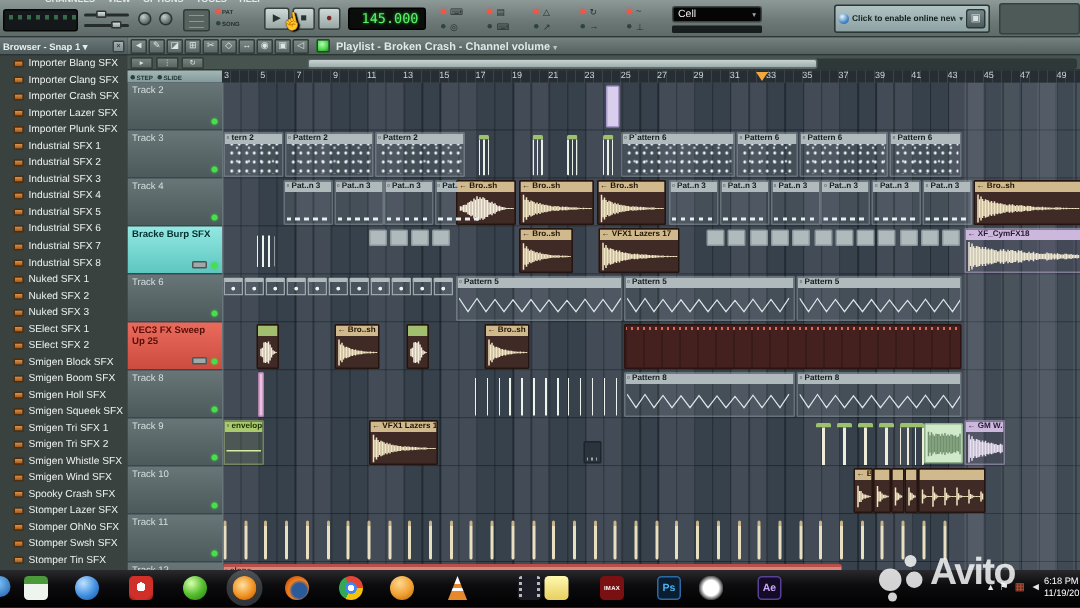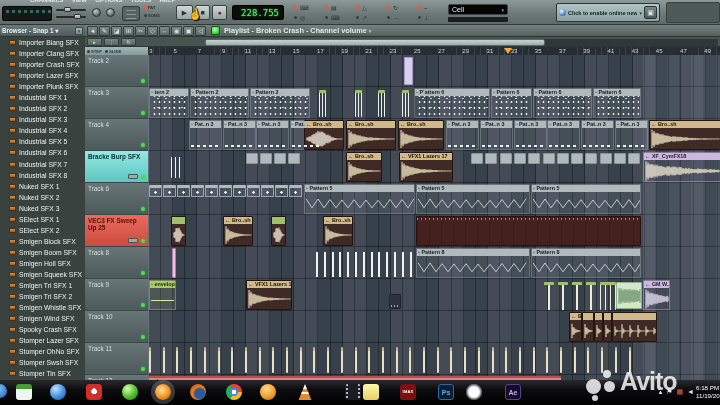--- a/index.html
+++ b/index.html
@@ -167,21 +167,21 @@
     <div class="rknob" style="left:106px;top:8px" data-name="pitch-knob"></div>
     <div class="minibox" data-name="cpu-panel"></div>
     <div class="patsong" data-name="pat-song-switch">
       <div><span class="led on" data-name="pat-led"></span><span data-name="pat-label">PAT</span></div>
       <div><span class="led off" data-name="song-led"></span><span data-name="song-label">SONG</span></div>
     </div>
     <div class="tbtn" style="left:176px;width:17px" data-name="play-button">▶</div>
     <div class="tbtn" style="left:195px;width:15px" data-name="stop-button">■</div>
     <div class="tbtn" style="left:212px;width:15px;color:#7a2622" data-name="record-button">●</div>
     <div class="cursorhand" data-name="mouse-cursor-hand">☝</div>
-    <div class="tempo" data-name="tempo-display">228.755</div>
+    <div class="tempo" data-name="tempo-display">145.000</div>
     <div class="toggles" data-name="toolbar-toggle-grid">
         <div class="tgl" data-name="toggle-button-0">
           <span class="led on" data-name="toggle-led"></span>
           <span data-name="toggle-glyph-icon">⌨</span>
         </div>
         <div class="tgl" data-name="toggle-button-1">
           <span class="led on" data-name="toggle-led"></span>
           <span data-name="toggle-glyph-icon">▤</span>
         </div>
         <div class="tgl" data-name="toggle-button-2">

